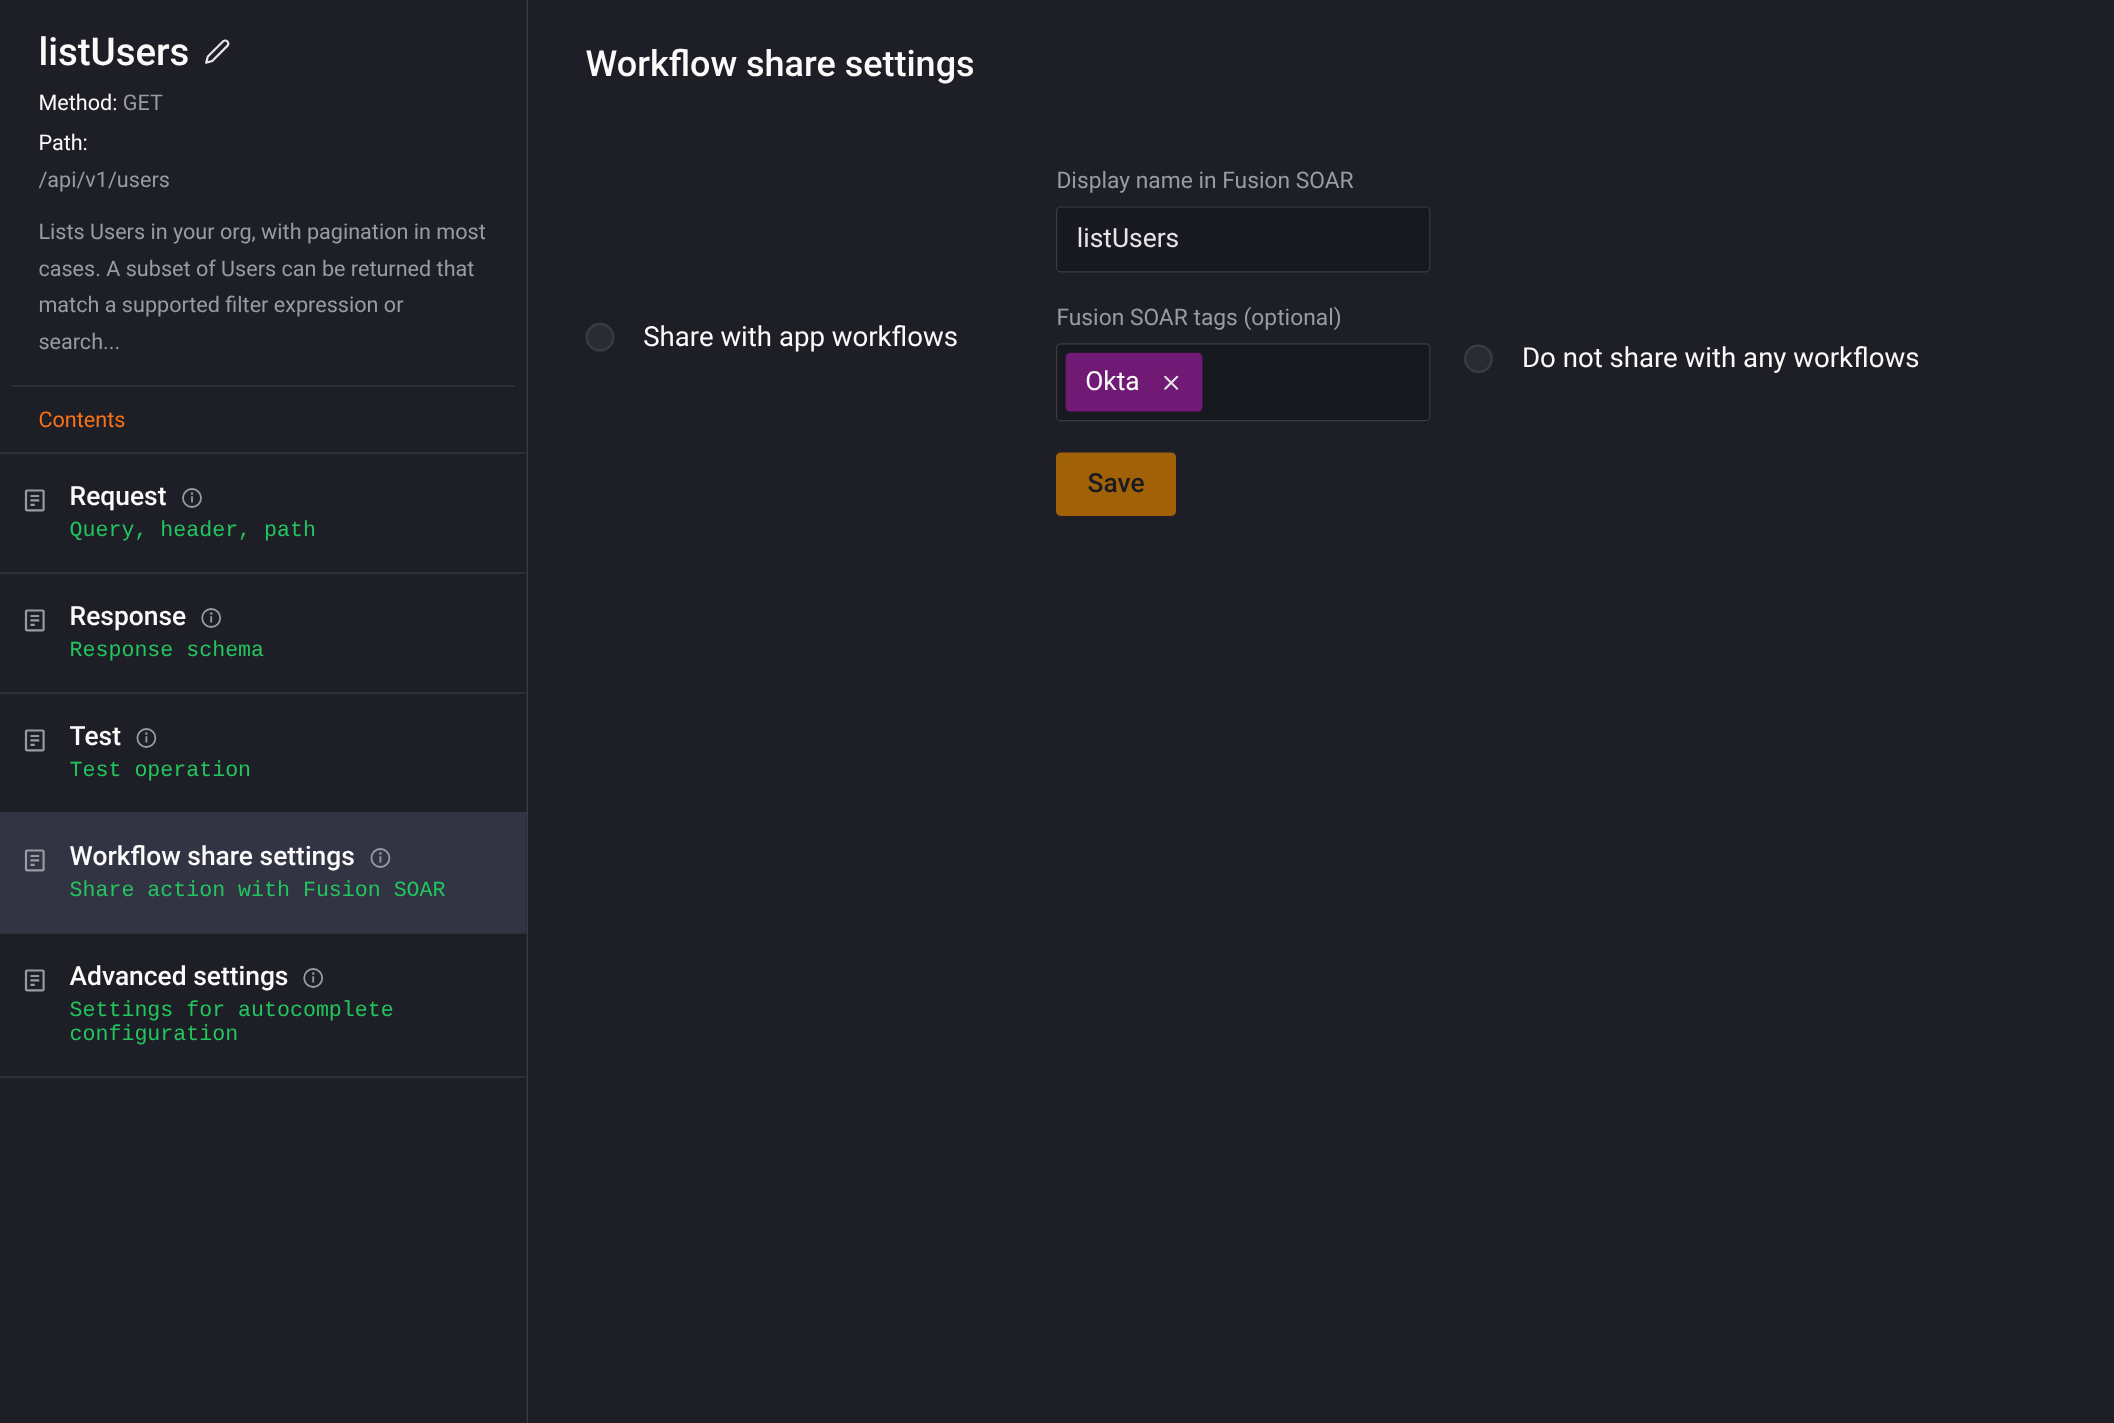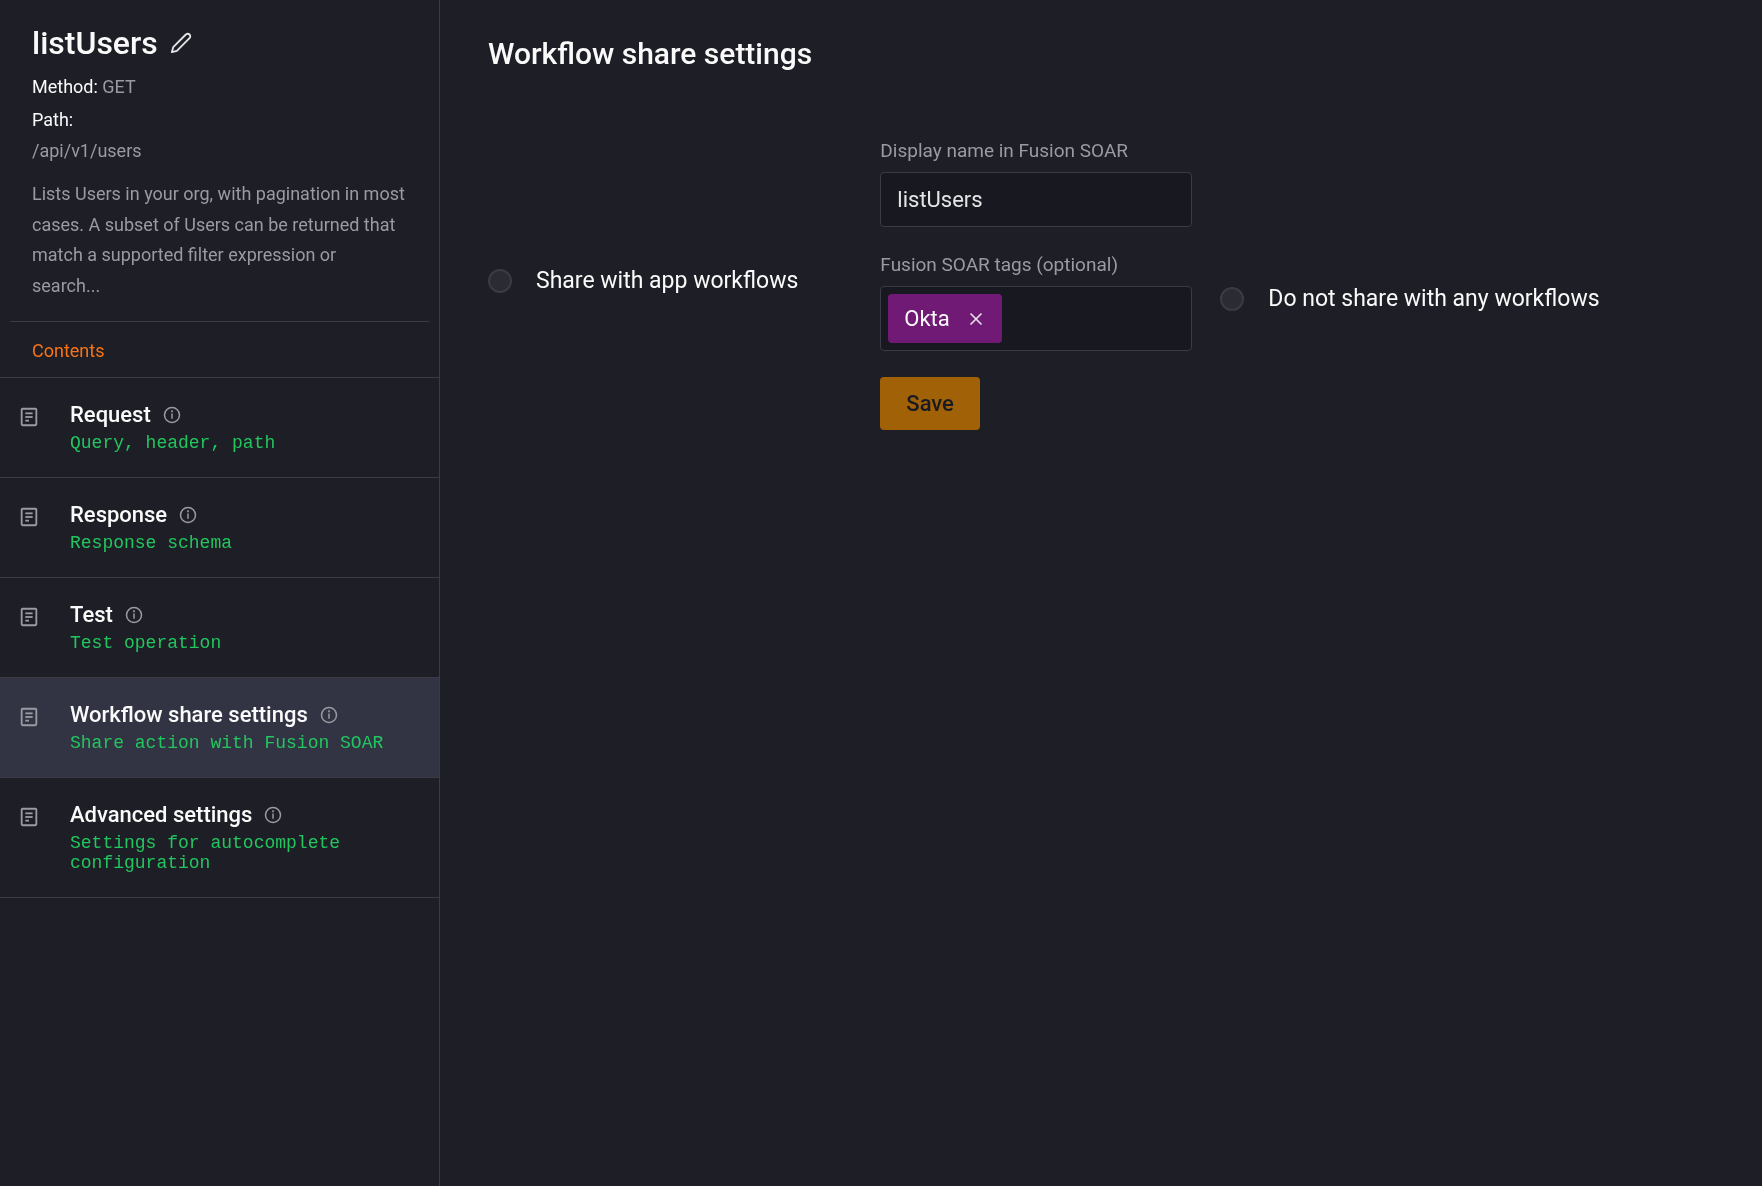--- a/index.html
+++ b/index.html
@@ -92,21 +92,20 @@
       background: #323444;
     }
     .nav-icon {
       display: inline-flex;
       margin-top: 4px;
     }
     .nav-text {
       display: flex;
       flex-direction: column;
       gap: 6px;
-      margin-left: 12px;
     }
     .nav-title-row {
       display: flex;
       align-items: center;
       gap: 12px;
     }
     .nav-title {
       font-size: 22px;
       font-weight: 500;
       color: #fafafa;

